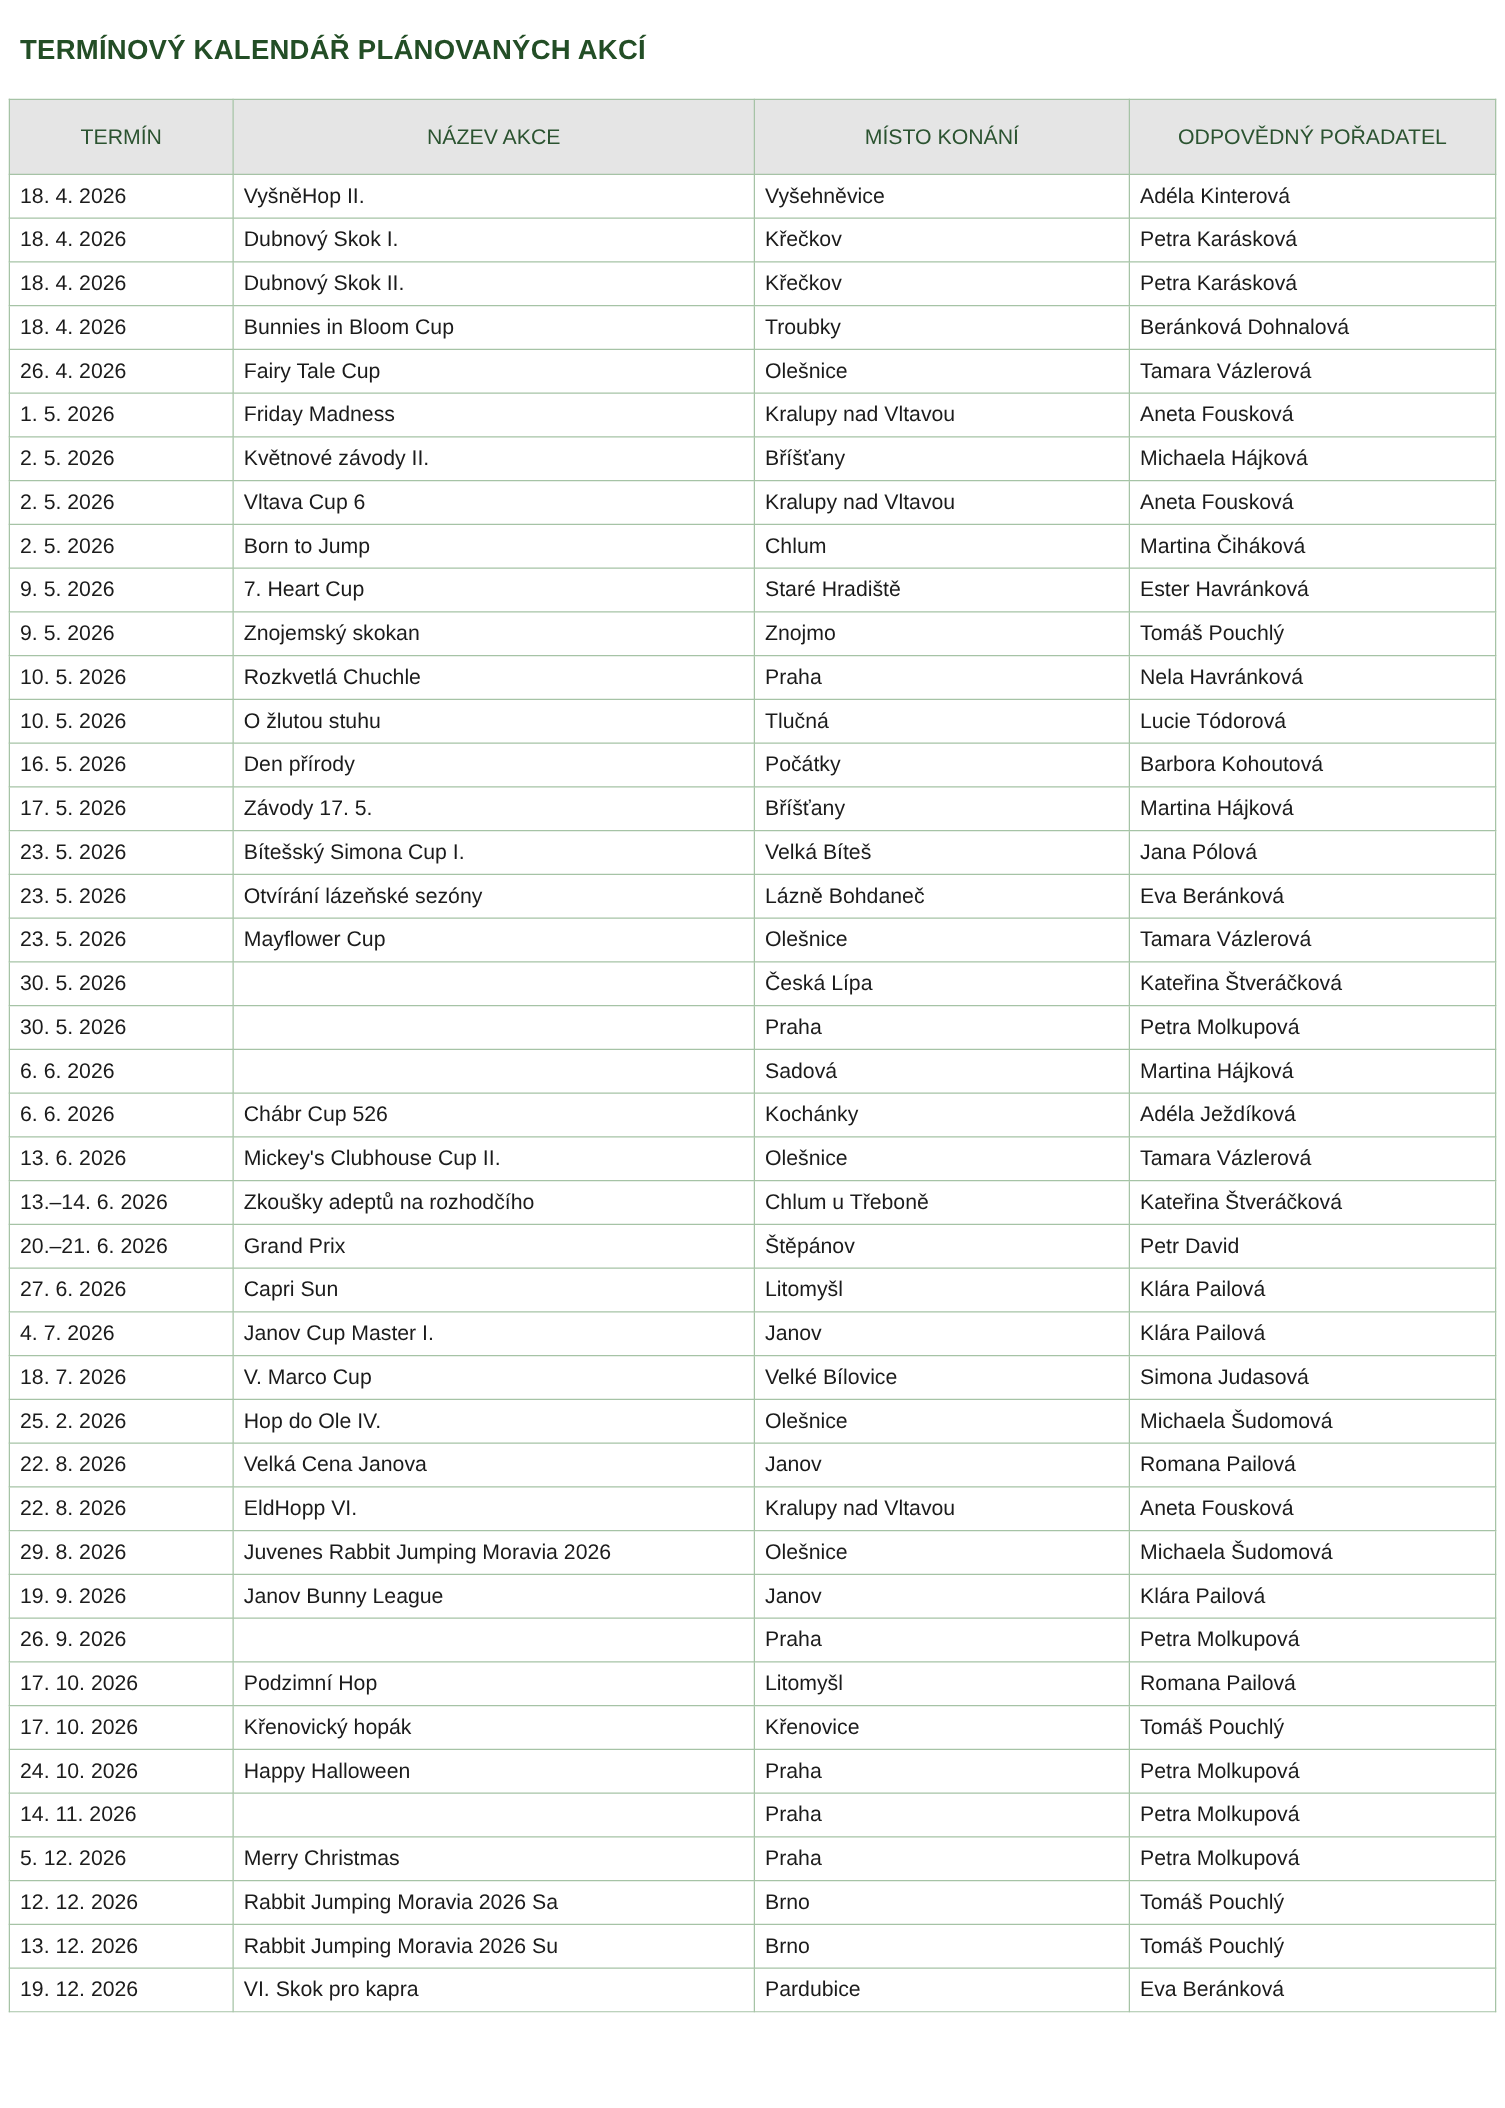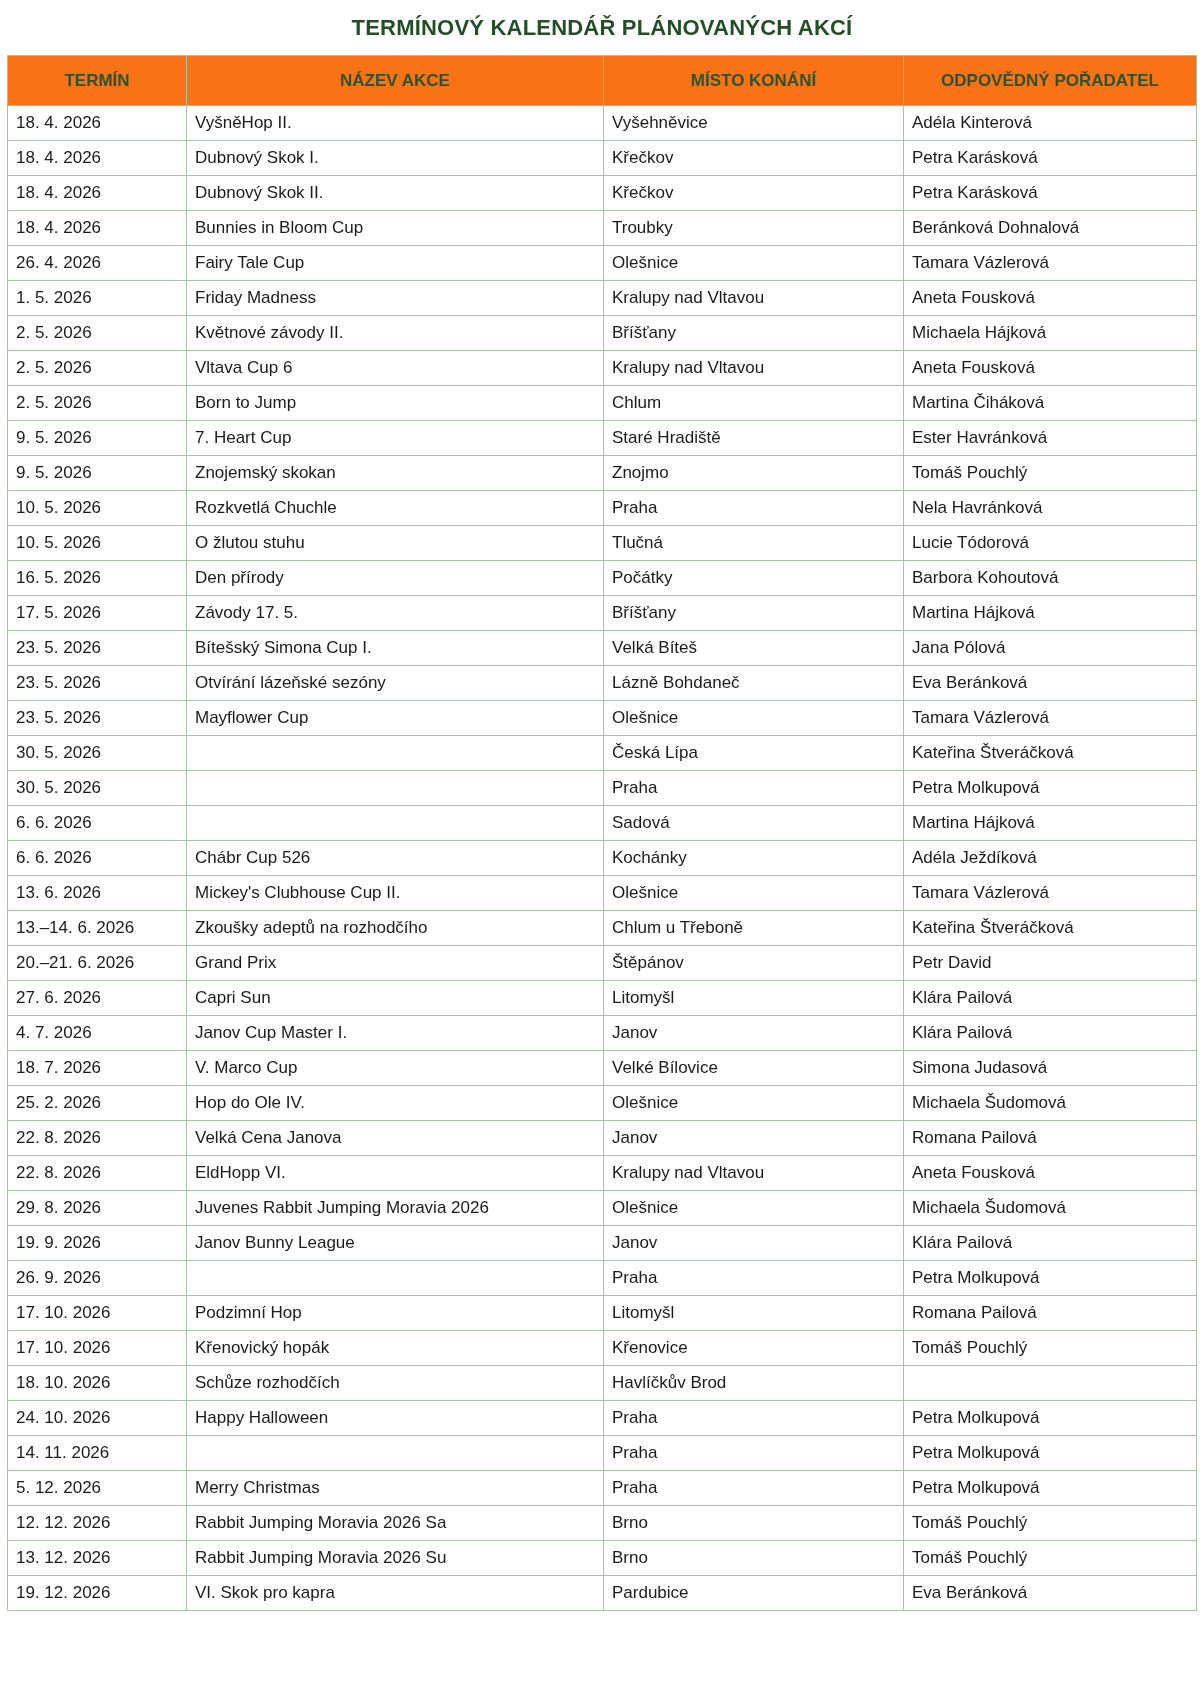--- a/index.html
+++ b/index.html
@@ -3,45 +3,45 @@
 <meta charset="utf-8">
 <style>
   html, body {
     margin: 0;
     padding: 0;
     background: #ffffff;
     width: 1204px;
     font-family: "Liberation Sans", sans-serif;
   }
   .page-title {
-    margin: 4px;
+    margin: 16px;
     padding: 11px 0 10px 0;
-    text-align: center;
+    text-align: left;
     font-size: 22px;
     font-weight: bold;
     color: #234e26;
     letter-spacing: 0.2px;
   }
   table.events {
     border-collapse: collapse;
     table-layout: fixed;
     margin-left: 7px;
     width: 1189px;
   }
   table.events th,
   table.events td {
     border: 1px solid #a6c3a6;
     box-sizing: border-box;
   }
   table.events th {
-    height: 50px;
-    background: #f97316;
+    height: 60px;
+    background: #e5e5e5;
     color: #2b5330;
     font-size: 17px;
-    font-weight: bold;
+    font-weight: normal;
     text-align: center;
     vertical-align: middle;
     padding: 0 6px;
   }
   table.events td {
     height: 35px;
     font-size: 17px;
     color: #1b1b1b;
     text-align: left;
     vertical-align: middle;
@@ -285,26 +285,20 @@
         <td>Litomyšl</td>
         <td>Romana Pailová</td>
       </tr>
       <tr>
         <td>17. 10. 2026</td>
         <td>Křenovický hopák</td>
         <td>Křenovice</td>
         <td>Tomáš Pouchlý</td>
       </tr>
       <tr>
-        <td>18. 10. 2026</td>
-        <td>Schůze rozhodčích</td>
-        <td>Havlíčkův Brod</td>
-        <td></td>
-      </tr>
-      <tr>
         <td>24. 10. 2026</td>
         <td>Happy Halloween</td>
         <td>Praha</td>
         <td>Petra Molkupová</td>
       </tr>
       <tr>
         <td>14. 11. 2026</td>
         <td></td>
         <td>Praha</td>
         <td>Petra Molkupová</td>

